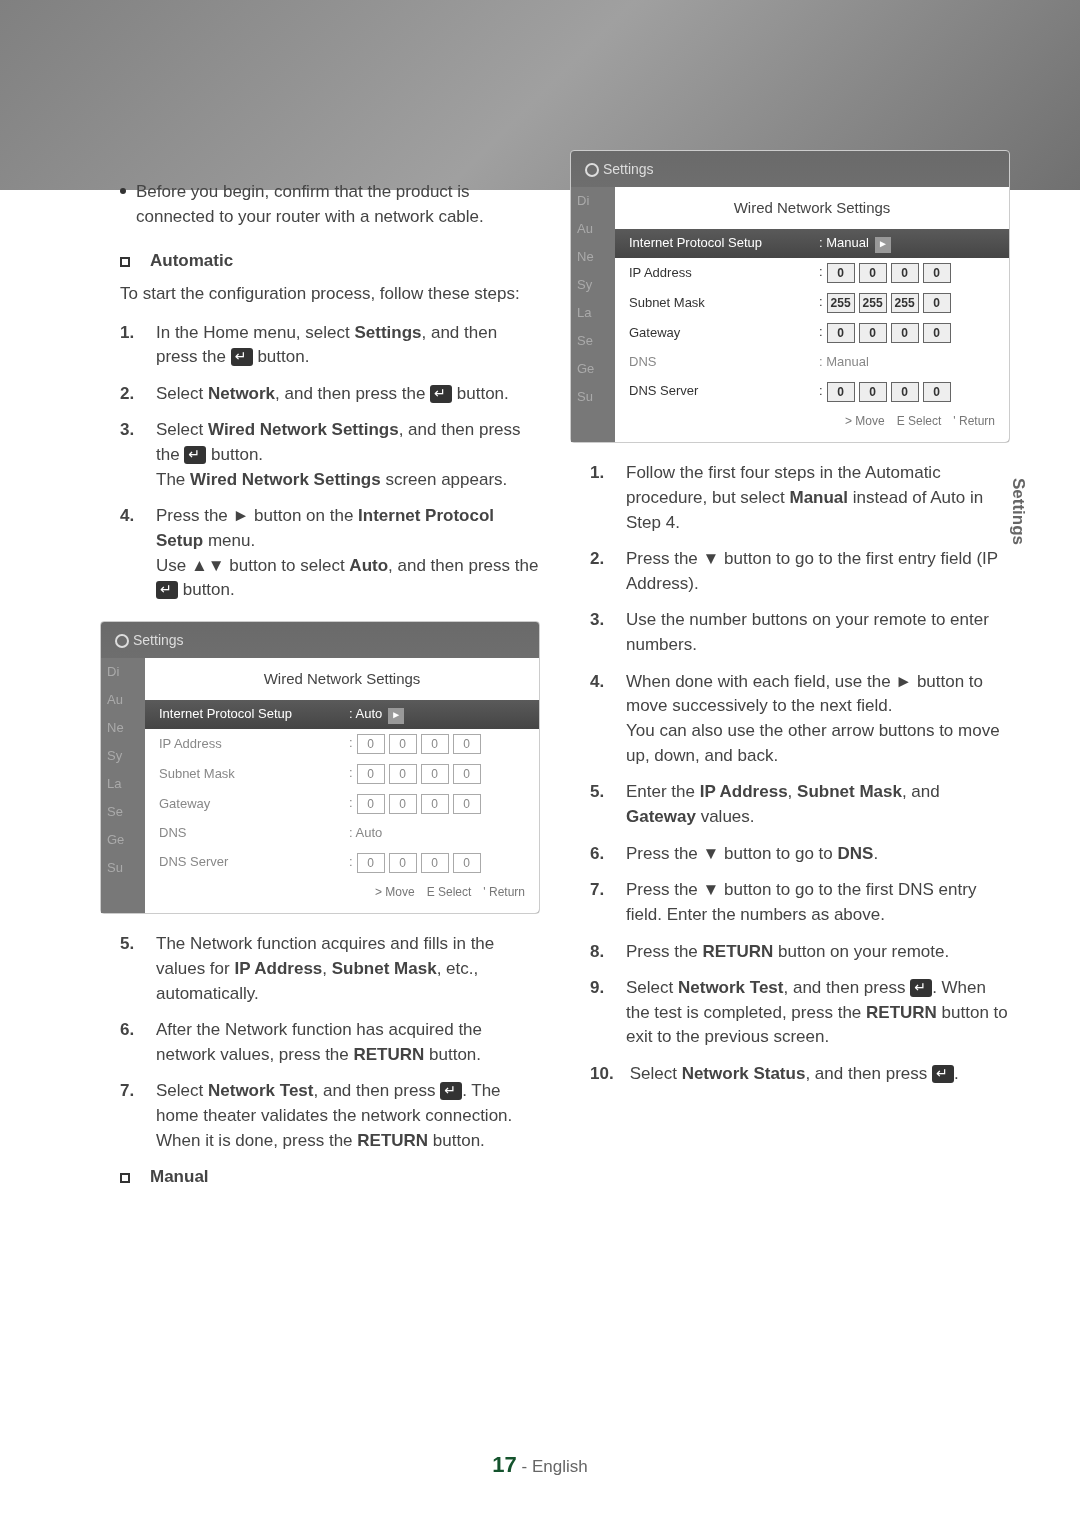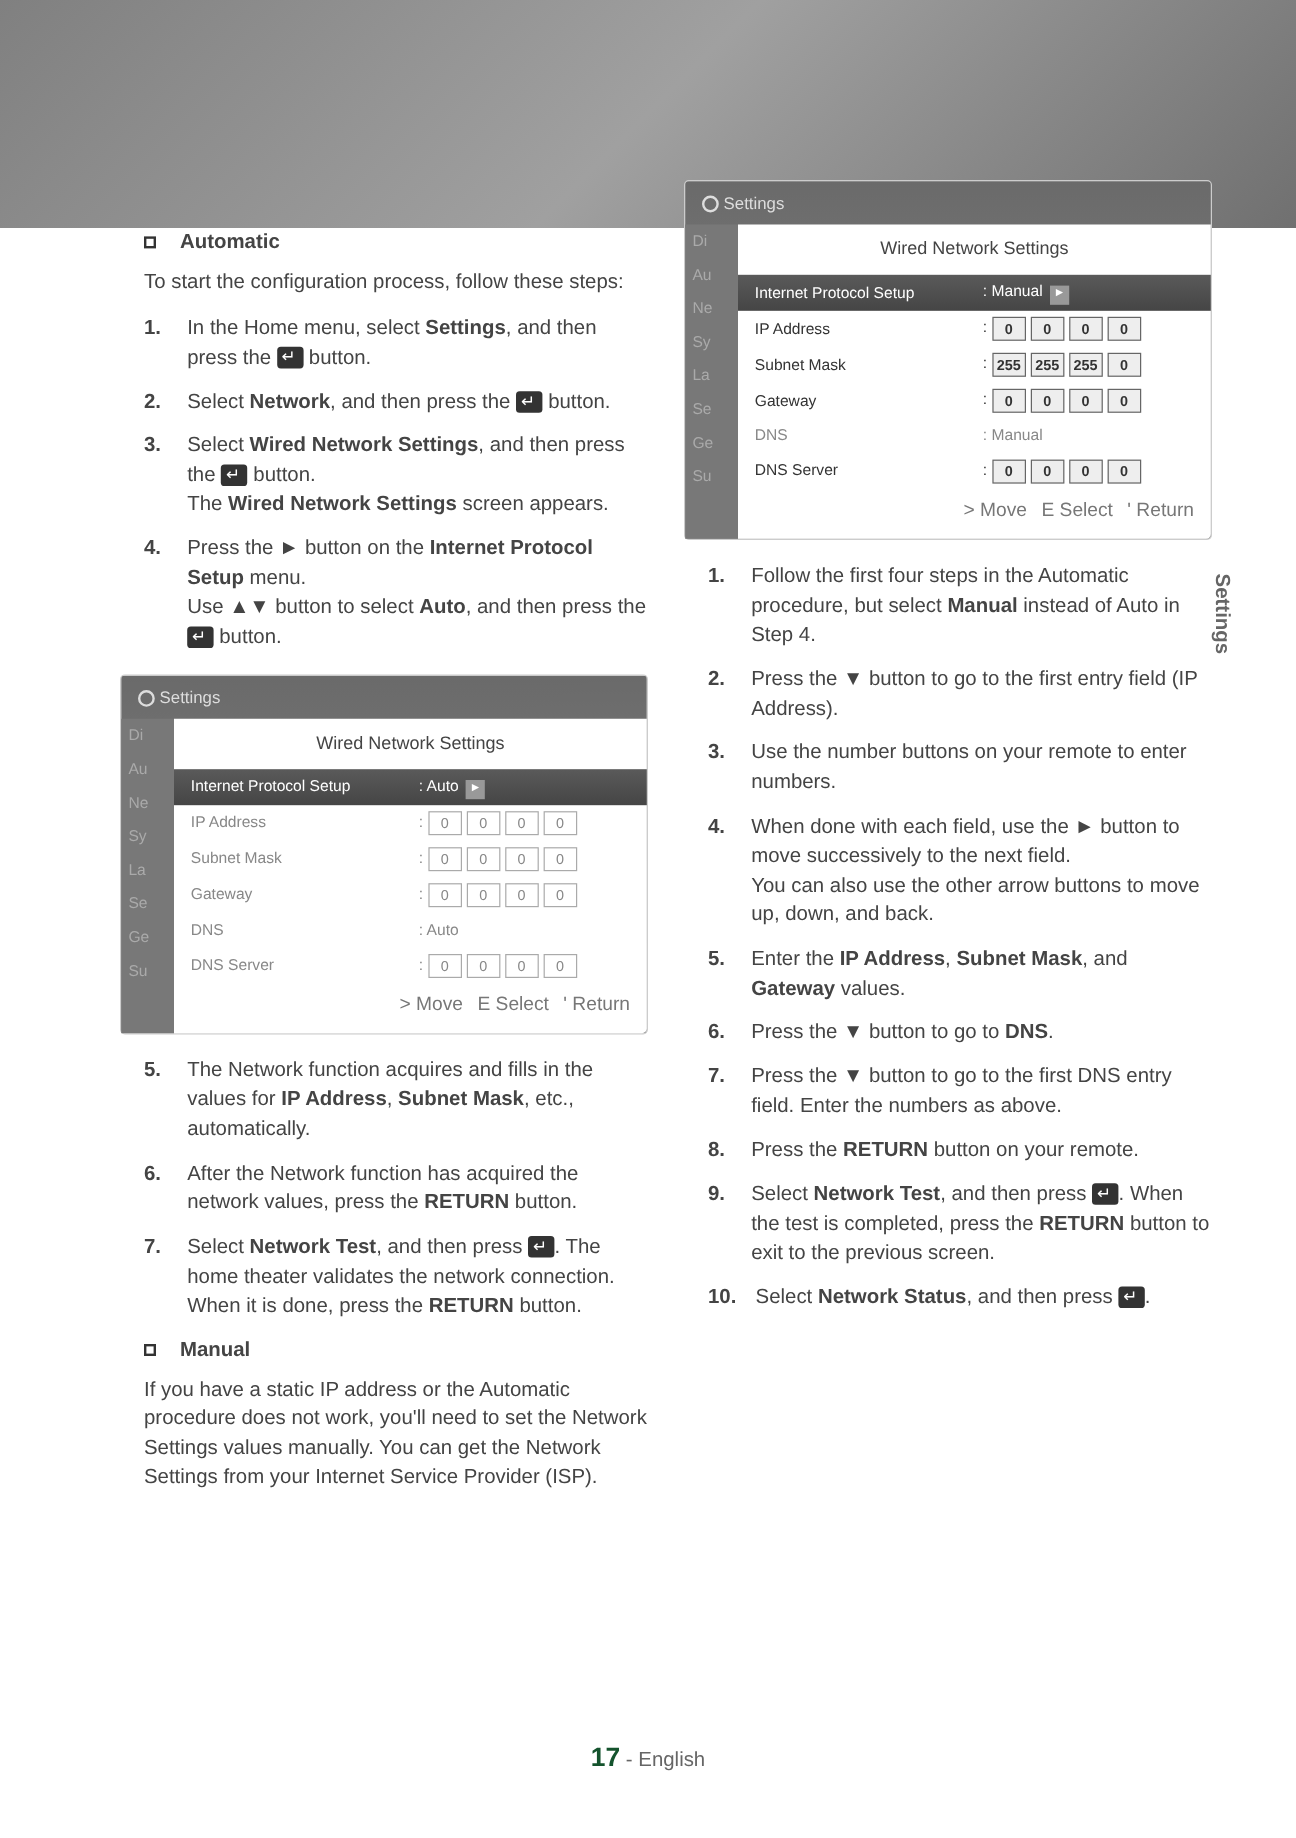--- a/index.html
+++ b/index.html
@@ -28,37 +28,41 @@
 .ss-main { flex: 1; background: #fff; border-radius: 0 0 4px 0; padding-bottom: 6px; }
 .ss-title { text-align: center; padding: 10px 0; color: #444; font-size: 15px; }
 .ss-row { display: flex; align-items: center; padding: 5px 14px; font-size: 13px; color: #888; }
 .ss-row.active { background: linear-gradient(#5a5a5a,#454545); color: #fff; }
 .ss-row.enabled { color: #333; }
 .ss-label { width: 190px; }
 .ss-value { flex: 1; }
 .octets { display: flex; gap: 4px; }
 .octet { width: 28px; height: 20px; border: 1px solid #aaa; text-align: center; line-height: 18px; font-size: 12px; background: #fff; color: #888; }
 .octet.enabled { background: #eee; color: #333; border-color: #666; font-weight: bold; }
-.ss-footer { text-align: right; padding: 6px 14px; font-size: 16px; color: #777; }
+.ss-footer { text-align: right; padding: 6px 14px; font-size: 12px; color: #777; }
 .ss-footer span { margin-left: 12px; }
 .arrow-chip { display: inline-block; background: #999; color: #fff; width: 16px; height: 16px; text-align: center; line-height: 14px; font-size: 10px; margin-left: 6px; }
 .side-tab { position: absolute; right: 52px; top: 478px; writing-mode: vertical-rl; font-weight: bold; color: #666; font-size: 17px; }
 .page-footer { position: absolute; bottom: 54px; left: 0; width: 1080px; text-align: center; font-size: 17px; color: #666; }
 .page-footer .pg { color: #14532d; font-size: 22px; font-weight: bold; }
 </style>
 </head>
 <body>
 
 <div class="page-bg"></div>
 
 <div class="side-tab">Settings</div>
 
 <div class="content">
 
   <div class="col">
+    <div class="bullet-line">
+      <div class="bullet-dot"></div>
+      <div>Before you begin, confirm that the product is connected to your router with a network cable.</div>
+    </div>
 
     <div class="section-heading">
       <div class="square-bullet"></div>
       <span>Automatic</span>
     </div>
     <div class="intro-text">To start the configuration process, follow these steps:</div>
 
     <ol class="steps" id="steps-a">
         <li>
           <div class="step-num">1.</div>
@@ -134,21 +138,20 @@
         <li>
           <div class="step-num">7.</div>
           <div class="step-body">Select <b>Network Test</b>, and then press <span class="enter-icon"></span>. The home theater validates the network connection. When it is done, press the <b>RETURN</b> button.</div>
         </li>
       </ol>
 
     <div class="section-heading">
       <div class="square-bullet"></div>
       <span>Manual</span>
     </div>
-    <div class="intro-text">If you have a static IP address or the Automatic procedure does not work, you'll need to set the Network Settings values manually. You can get the Network Settings from your Internet Service Provider (ISP).</div>
   </div>
 
   <div class="col">
 
     <div class="screenshot" id="ss-b" style="margin-top:-30px">
         <div class="ss-header"><span class="ss-gear"></span>Settings</div>
         <div class="ss-body">
           <div class="ss-side">
             <div>Di</div>
             <div>Au</div>

